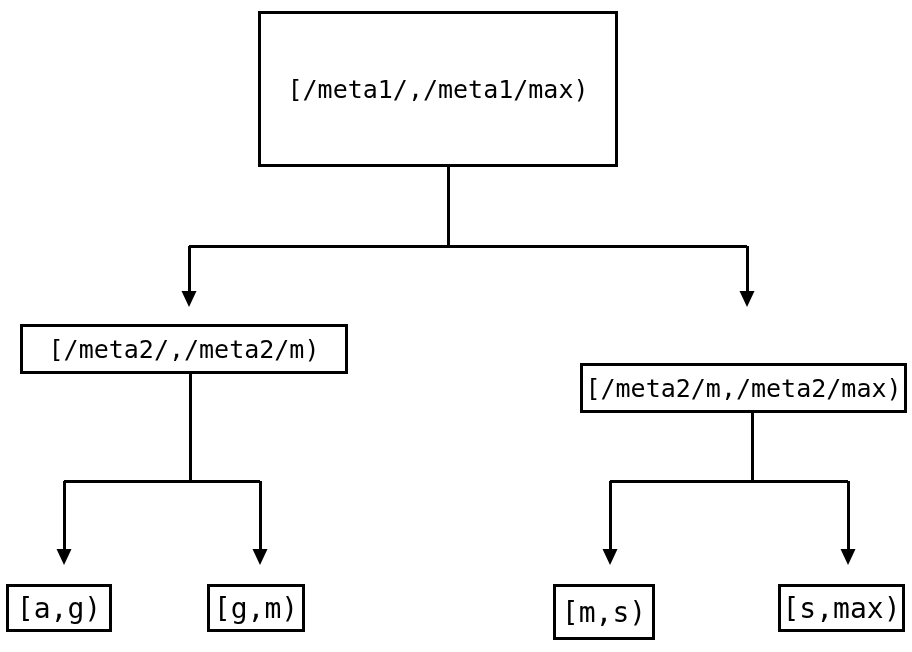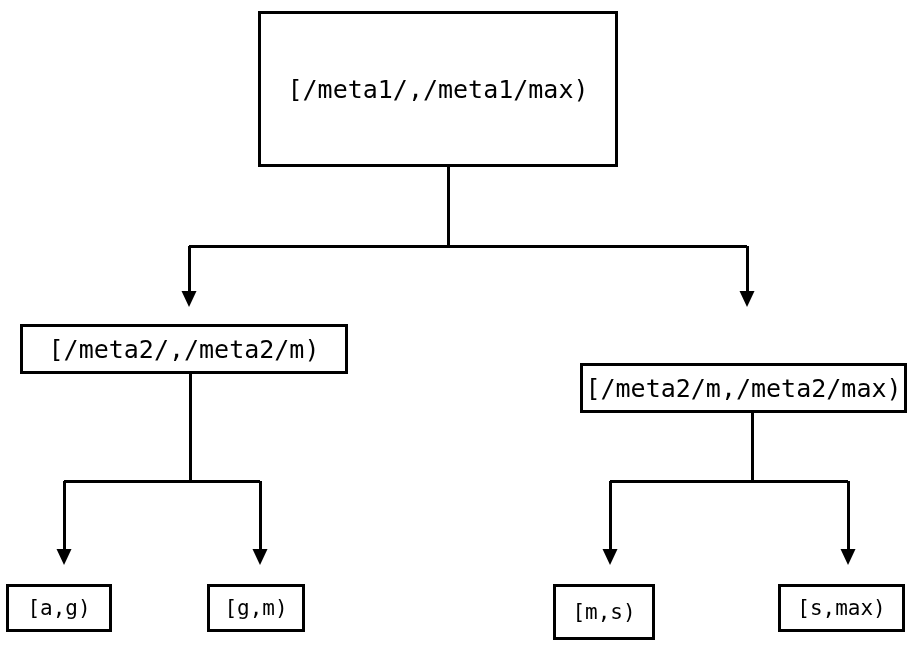--- a/index.html
+++ b/index.html
@@ -37,21 +37,21 @@
     text-align: center;
   }
   .node-label {
     font-family: "DejaVu Sans Mono", "Liberation Mono", monospace;
     color: #000000;
     white-space: pre;
     letter-spacing: 0px;
   }
   .level-0 .node-label { font-size: 25px; }
   .level-1 .node-label { font-size: 25px; }
-  .level-2 .node-label { font-size: 21px; }
+  .level-2 .node-label { font-size: 28px; }
 </style>
 </head>
 <body>
 
 <div id="diagram-root">
 
   <svg id="tree-svg" viewBox="0 0 912 652">
     <g stroke="#000000" stroke-width="3" fill="none" shape-rendering="crispEdges">
 
       <path d="M 448 167 L 448 246"></path>

